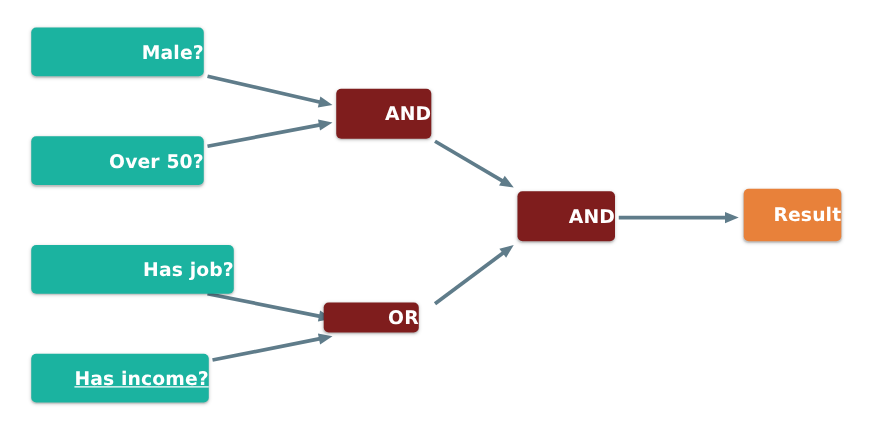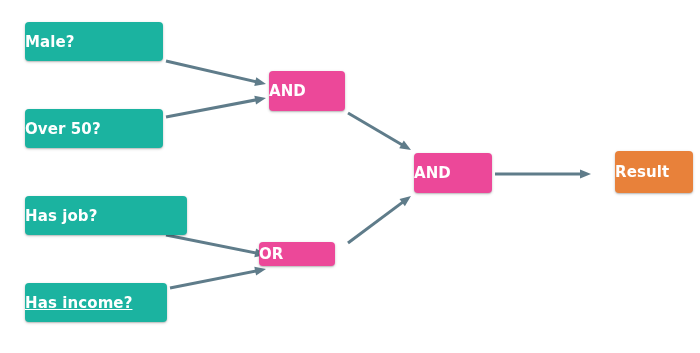--- a/index.html
+++ b/index.html
@@ -12,33 +12,33 @@
     width: 700px;
     height: 353px;
     background: #ffffff;
     font-family: "DejaVu Sans", "Liberation Sans", sans-serif;
     overflow: hidden;
   }
   .node {
     position: absolute;
     display: flex;
     align-items: center;
-    justify-content: flex-start;
+    justify-content: flex-end;
     border-radius: 4px;
     color: #ffffff;
     font-weight: bold;
     font-size: 15px;
     letter-spacing: 0.1px;
     box-shadow: 0 1px 3px rgba(0,0,0,0.22), 0 1px 1px rgba(0,0,0,0.10);
     box-sizing: border-box;
     white-space: nowrap;
   }
   .node.input  { background: #1BB3A0; }
-  .node.gate   { background: #ec4899; }
-  .node.output { background: #E8813A; margin-left: 20px; }
+  .node.gate   { background: #7f1d1d; }
+  .node.output { background: #E8813A; }
 
   #edges {
     position: absolute;
     left: 0;
     top: 0;
     width: 700px;
     height: 353px;
     pointer-events: none;
   }
   .edge-line {

